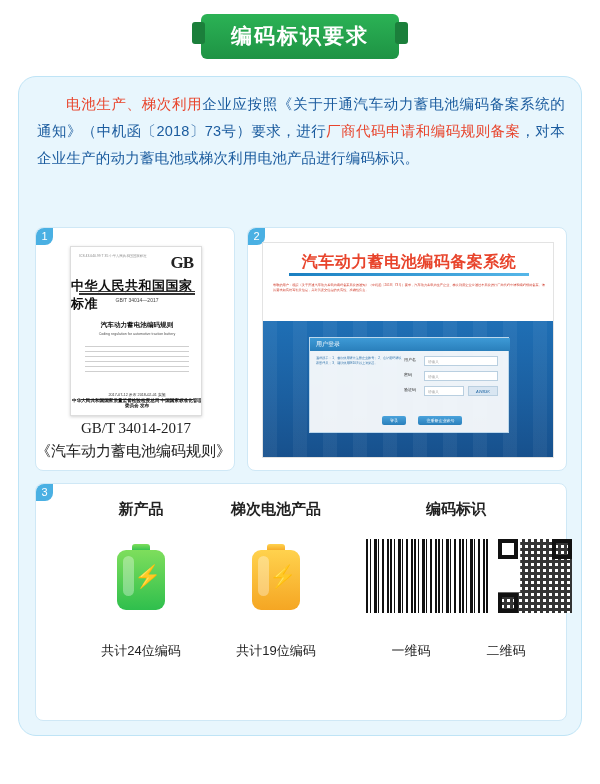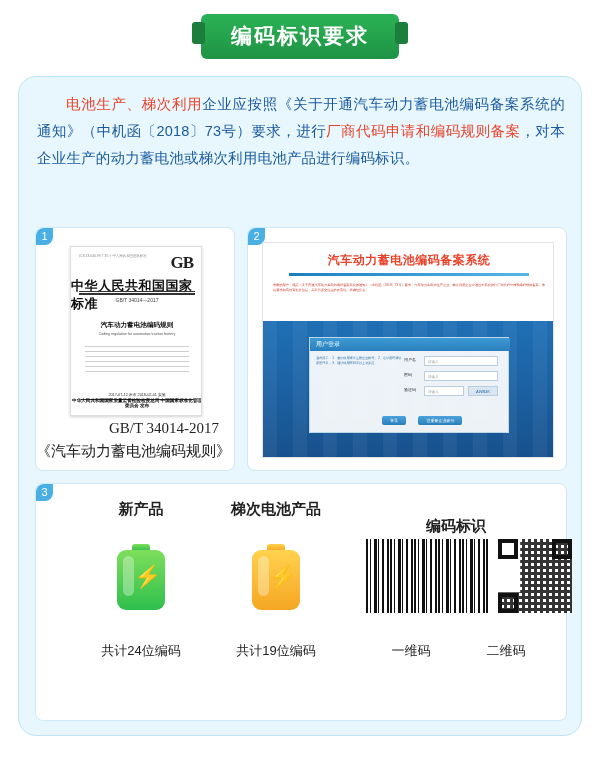--- a/index.html
+++ b/index.html
@@ -174,41 +174,40 @@
     text-align: center; font-size: 4.6px; color: #111; font-weight: bold;
   }
   .doc .footrule {
     position: absolute; bottom: 15px; left: 10px; width: 112px;
     height: 1px; background: #333;
   }
   .cap-line1 {
     position: absolute; top: 192px; left: 0; width: 200px;
     text-align: center; font-size: 15px; color: #222;
     font-family: "Liberation Serif", serif;
-    padding-left: 28px;
   }
   .cap-line2 {
     position: absolute; top: 214px; left: 0; width: 200px;
     text-align: left; font-size: 15px; color: #222;
   }
 
   
   .shot {
     position: absolute;
     top: 14px; left: 14px;
     width: 292px; height: 216px;
     background: #ffffff;
     border: 1px solid #e3e3e3;
     overflow: hidden;
     box-sizing: border-box;
   }
   .shot .sys-title {
     position: absolute; top: 9px; left: 0; width: 292px;
     text-align: center;
-    font-size: 12px; font-weight: bold; color: #e8442c;
+    font-size: 16px; font-weight: bold; color: #e8442c;
     letter-spacing: 0.5px;
   }
   .shot .underbar {
     position: absolute; top: 30px; left: 26px; width: 240px; height: 3px;
     background: linear-gradient(90deg,#1a7fc1,#55b6e8);
   }
   .shot .notice {
     position: absolute; top: 40px; left: 10px; width: 272px;
     font-size: 3.2px; line-height: 5.2px; color: #cf3b2a;
     text-align: justify;
@@ -276,21 +275,21 @@
     padding: 2px 8px; margin-right: 8px; border-radius: 2px;
   }
 
   
   .p3head {
     position: absolute; top: 16px;
     font-size: 15px; color: #222; font-weight: bold; text-align: center;
   }
   #p3h1 { left: 40px;  width: 130px; }
   #p3h2 { left: 160px; width: 160px; }
-  #p3h3 { left: 330px; width: 180px; margin-top: 17px; }
+  #p3h3 { left: 330px; width: 180px; }
 
   .battery {
     position: absolute; top: 60px; width: 48px; height: 66px;
   }
   #bat1 { left: 81px; }
   #bat2 { left: 216px; }
   .battery .cap {
     position: absolute; top: 0; left: 15px; width: 18px; height: 7px;
     border-radius: 3px 3px 0 0;
   }

